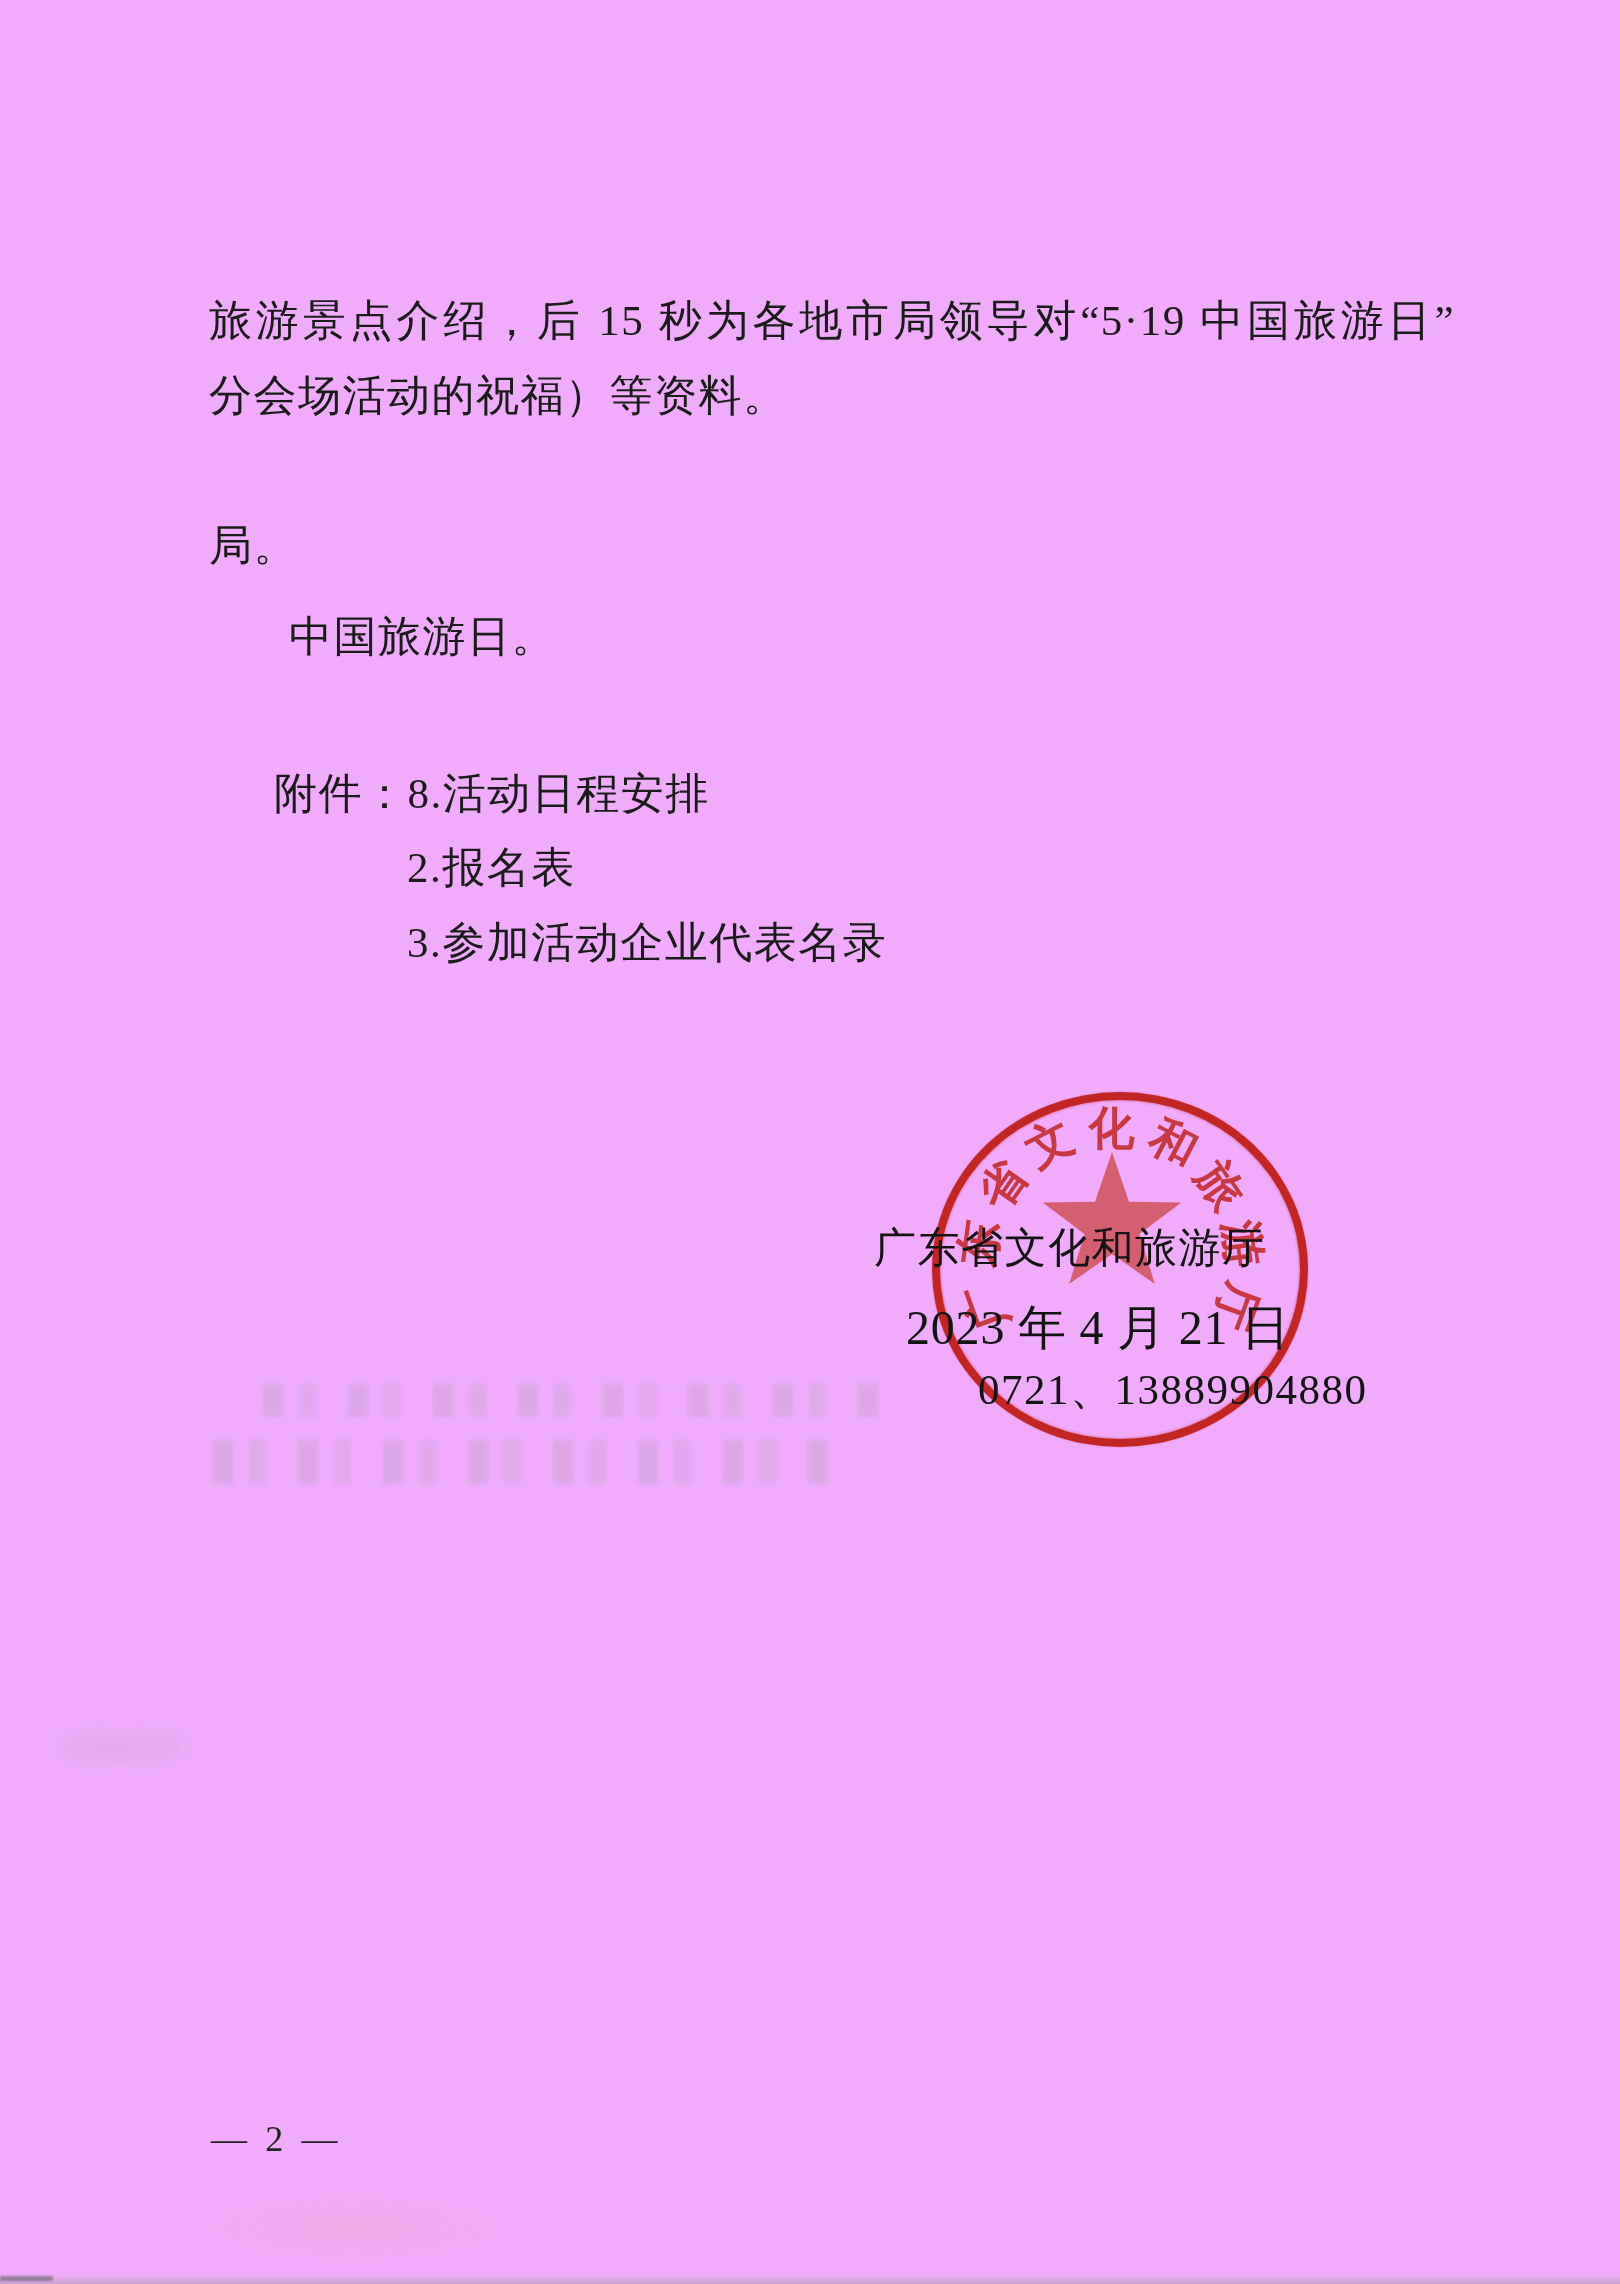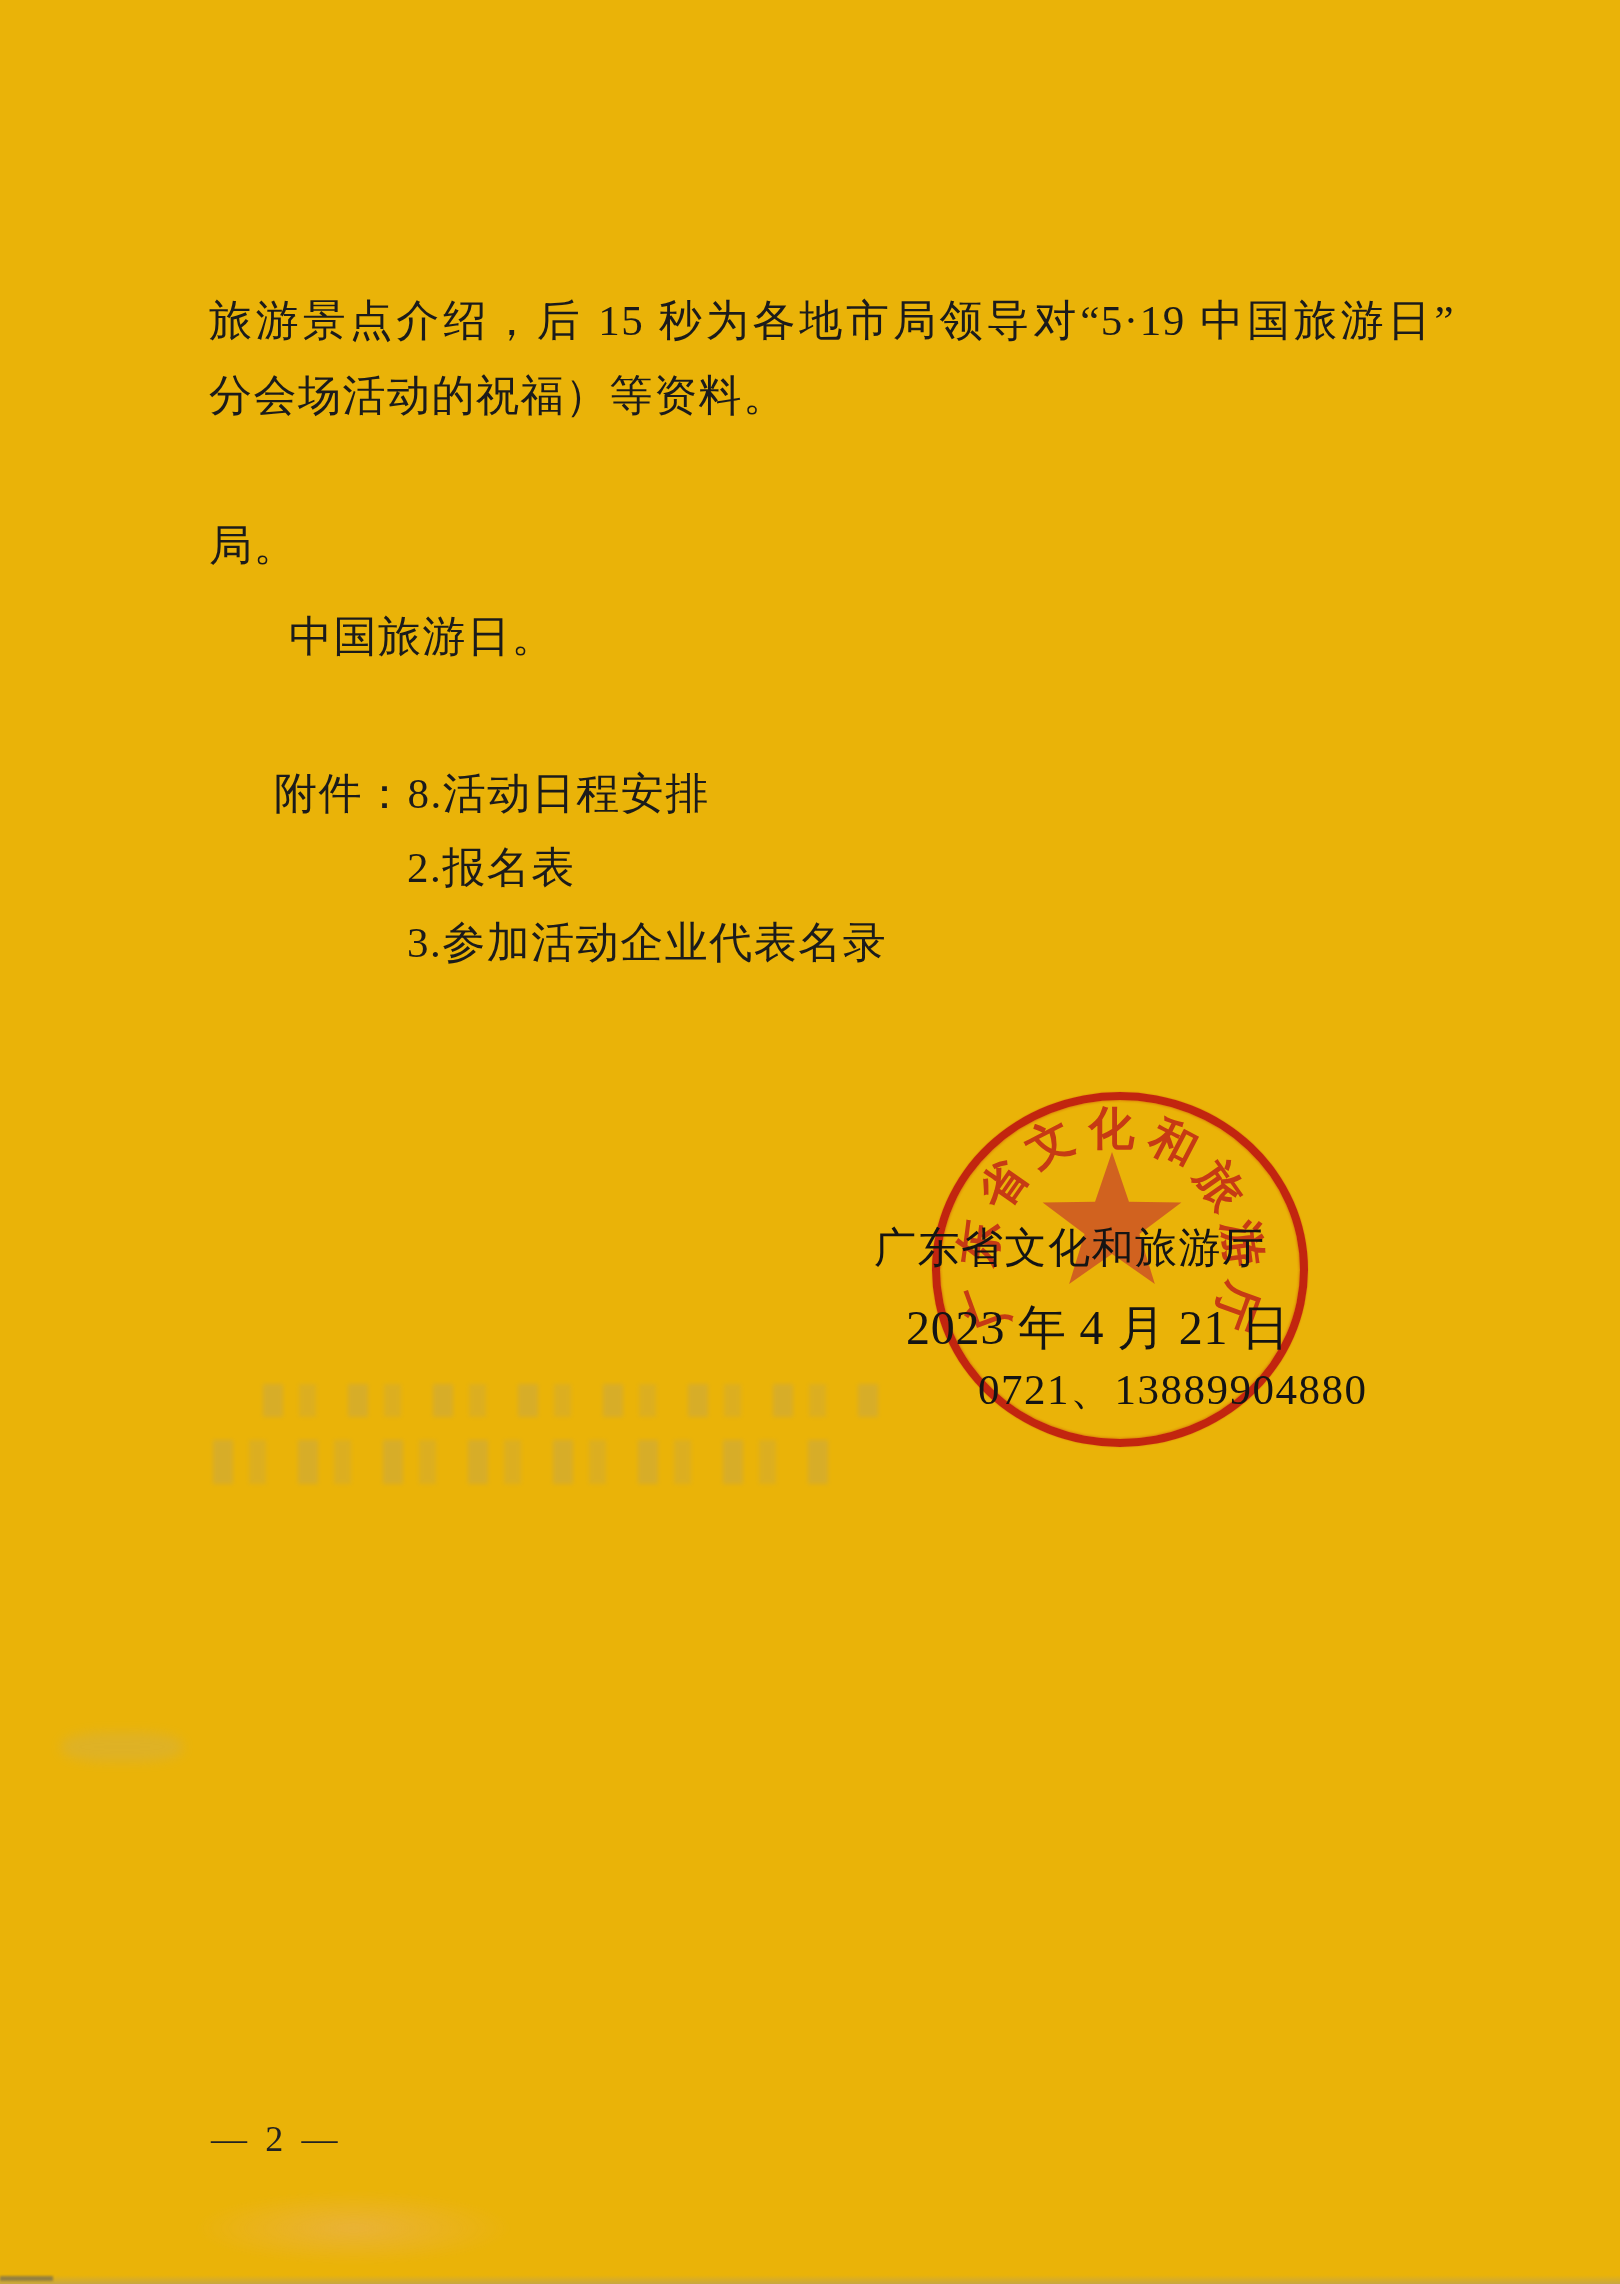--- a/index.html
+++ b/index.html
@@ -1,19 +1,19 @@
 <!DOCTYPE html>
 <html style="font-size:12px"><head>
 <meta charset="utf-8">
 <style>
   html,body{margin:0;padding:0;background:#ffffff;}
   .page{
     position:relative;
     width:1621px;height:2284px;
-    background:#eab308;
+    background:#f0abfc;
     overflow:hidden;
     font-family:"Liberation Serif","DejaVu Serif",serif;
     color:#1b1b1b;
   }
   
   .tline{
     position:absolute;left:209px;width:1246px;height:53px;
     font-size:43px;line-height:50px;white-space:nowrap;
     letter-spacing:1.5px;
   }

